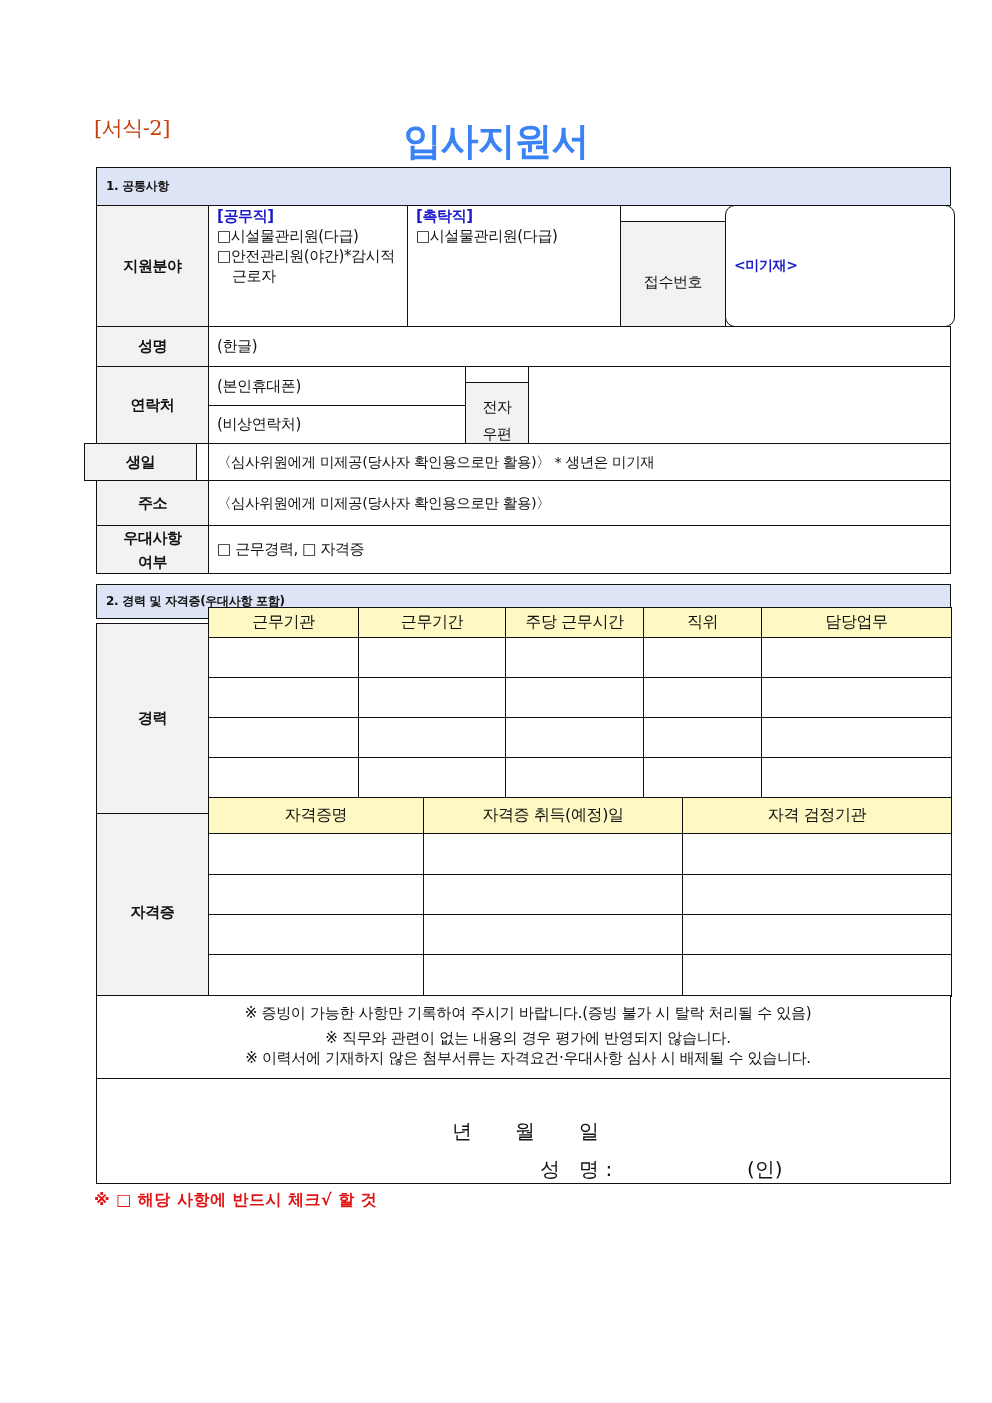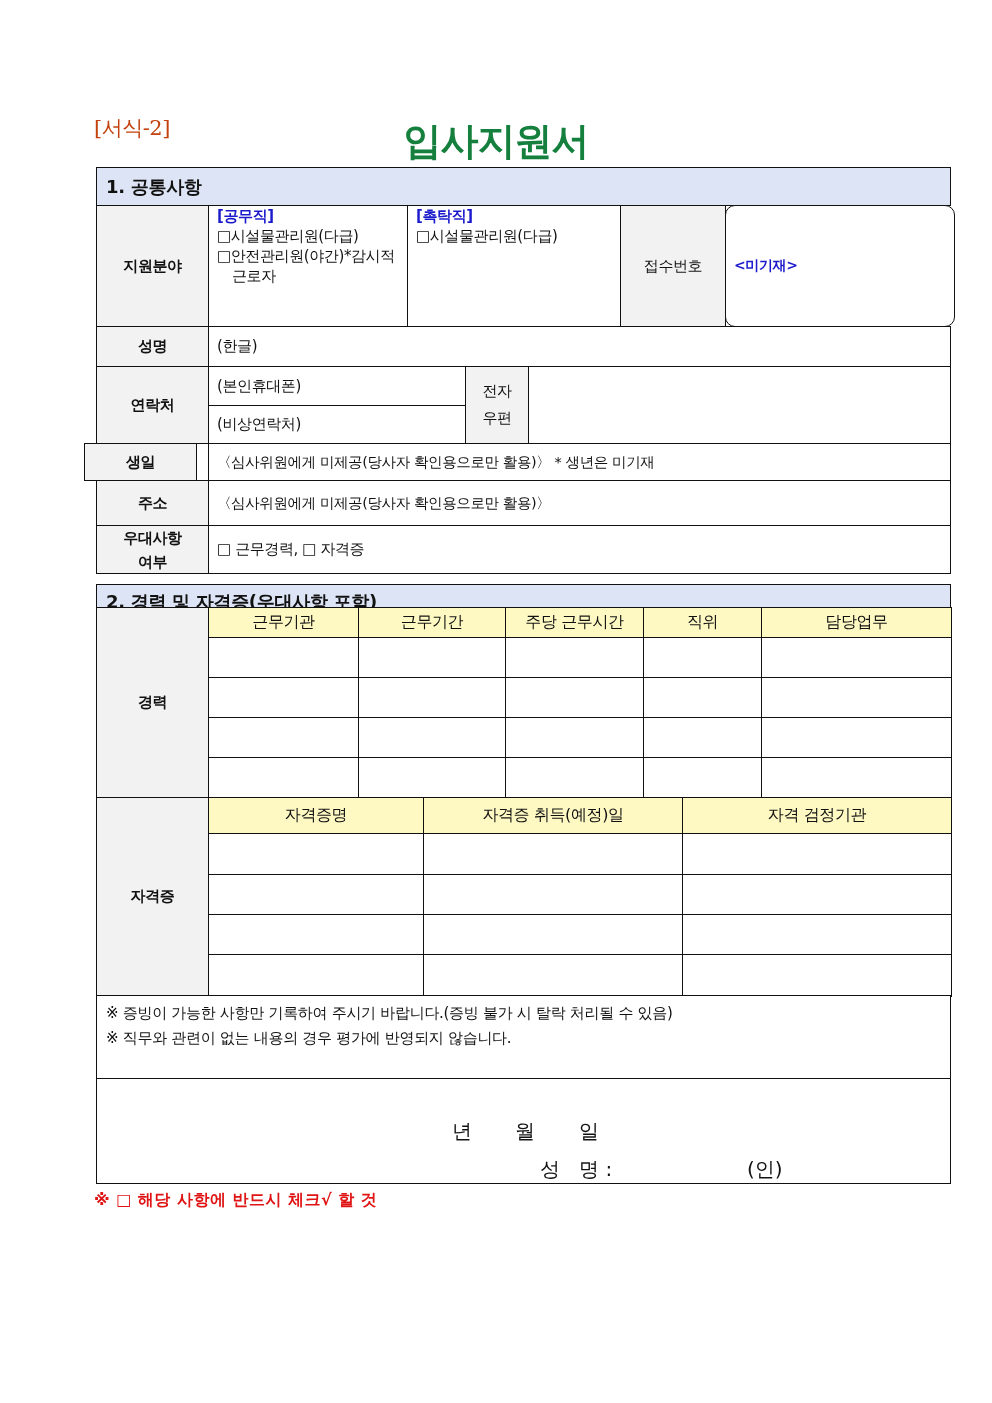--- a/index.html
+++ b/index.html
@@ -1,27 +1,27 @@
 <!DOCTYPE html>
 <html><head>
 <meta charset="utf-8">
 <style>
   * { box-sizing: border-box; margin: 0; padding: 0; }
   html, body { width: 992px; height: 1403px; background: #ffffff; }
   body { position: relative; font-family: "DejaVu Sans", "Liberation Sans", sans-serif; color: #111; overflow: hidden; }
 
   .form-code { position: absolute; left: 94px; top: 114px; font-family: "DejaVu Serif", "Liberation Serif", serif; font-size: 21px; color: #c2410c; letter-spacing: -0.5px; }
-  .doc-title { position: absolute; left: 0; width: 992px; top: 116px; text-align: center; font-family: "DejaVu Sans", sans-serif; font-weight: bold; font-size: 38px; letter-spacing: -1px; color: #15803d; }
+  .doc-title { position: absolute; left: 0; width: 992px; top: 116px; text-align: center; font-family: "DejaVu Sans", sans-serif; font-weight: bold; font-size: 38px; letter-spacing: -1px; color: #3b82f6; }
 
   .abs { position: absolute; }
   .cell { position: absolute; border: 1px solid #111; display: flex; align-items: center; font-size: 15px; letter-spacing: -0.4px; overflow: hidden; }
   .label { background: #f2f2f2; justify-content: center; text-align: center; font-weight: bold; }
-  .label.normal { font-weight: normal; }
+  .label.normal { font-weight: normal; margin-top: 16px; }
   .val { background: #fff; padding-left: 8px; }
-  .section { position: absolute; background: #dde4f5; border: 1px solid #111; font-weight: bold; font-size: 18px; display: flex; align-items: center; padding-left: 9px; letter-spacing: -0.3px; }
+  .section { position: absolute; background: #dde4f5; border: 1px solid #111; font-weight: bold; font-size: 12px; display: flex; align-items: center; padding-left: 9px; letter-spacing: -0.3px; }
   .head { background: #fef9c3; justify-content: center; font-size: 16px; font-weight: normal; }
   .blank { background: #fff; }
   .bluebold { color: #1a1acc; font-weight: bold; }
   .note-box { position: absolute; border: 1px solid #111; background: #fff; font-size: 15px; letter-spacing: -0.3px; padding: 6px 0 0 9px; }
   .note-line { height: 22px; line-height: 22px; }
   .confirm-box { position: absolute; border: 1px solid #111; background: #fff; }
   .red-note { position: absolute; left: 94px; top: 1190px; font-size: 16px; font-weight: bold; color: #e01414; letter-spacing: 0.5px; }
 </style>
 </head>
 <body>
@@ -118,23 +118,24 @@
     <div class="cell blank" style="left: 215px; top: 77px; width: 260px; height: 41px; padding-left: 6px;"></div>
     <div class="cell blank" style="left: 474px; top: 77px; width: 270px; height: 41px; padding-left: 6px;"></div>
     <div class="cell blank" style="left: 0px; top: 117px; width: 216px; height: 41px; padding-left: 6px;"></div>
     <div class="cell blank" style="left: 215px; top: 117px; width: 260px; height: 41px; padding-left: 6px;"></div>
     <div class="cell blank" style="left: 474px; top: 117px; width: 270px; height: 41px; padding-left: 6px;"></div>
     <div class="cell blank" style="left: 0px; top: 157px; width: 216px; height: 43px; padding-left: 6px;"></div>
     <div class="cell blank" style="left: 215px; top: 157px; width: 260px; height: 43px; padding-left: 6px;"></div>
     <div class="cell blank" style="left: 474px; top: 157px; width: 270px; height: 43px; padding-left: 6px;"></div>
   </div>
 
-<div class="note-box" style="left:96px; top:995px; width:855px; height:84px;">
+<div class="note-box" style="left:96px; top:995px; width:855px; height:84px;text-align:center;">
   <div class="note-line" style="margin-bottom:4px;">※ 증빙이 가능한 사항만 기록하여 주시기 바랍니다.(증빙 불가 시 탈락 처리될 수 있음)</div>
   <div class="note-line" style="height:20px; line-height:20px;">※ 직무와 관련이 없는 내용의 경우 평가에 반영되지 않습니다.</div>
+  <div class="note-line" style="height:20px; line-height:20px;">※ 이력서에 기재하지 않은 첨부서류는 자격요건·우대사항 심사 시 배제될 수 있습니다.</div>
 </div>
 
 <div class="confirm-box" style="left:96px; top:1078px; width:855px; height:106px;">
   <div class="abs" style="left:355px; top:39px; font-size:20px;">년</div>
   <div class="abs" style="left:418px; top:39px; font-size:20px;">월</div>
   <div class="abs" style="left:482px; top:39px; font-size:20px;">일</div>
   <div class="abs" style="left:443px; top:77px; font-size:20px; white-space:pre;">성   명 :</div>
   <div class="abs" style="left:535px; top:74px; width:110px; height:26px;"></div>
   <div class="abs" style="left:650px; top:77px; font-size:20px;">(인)</div>
 </div>

